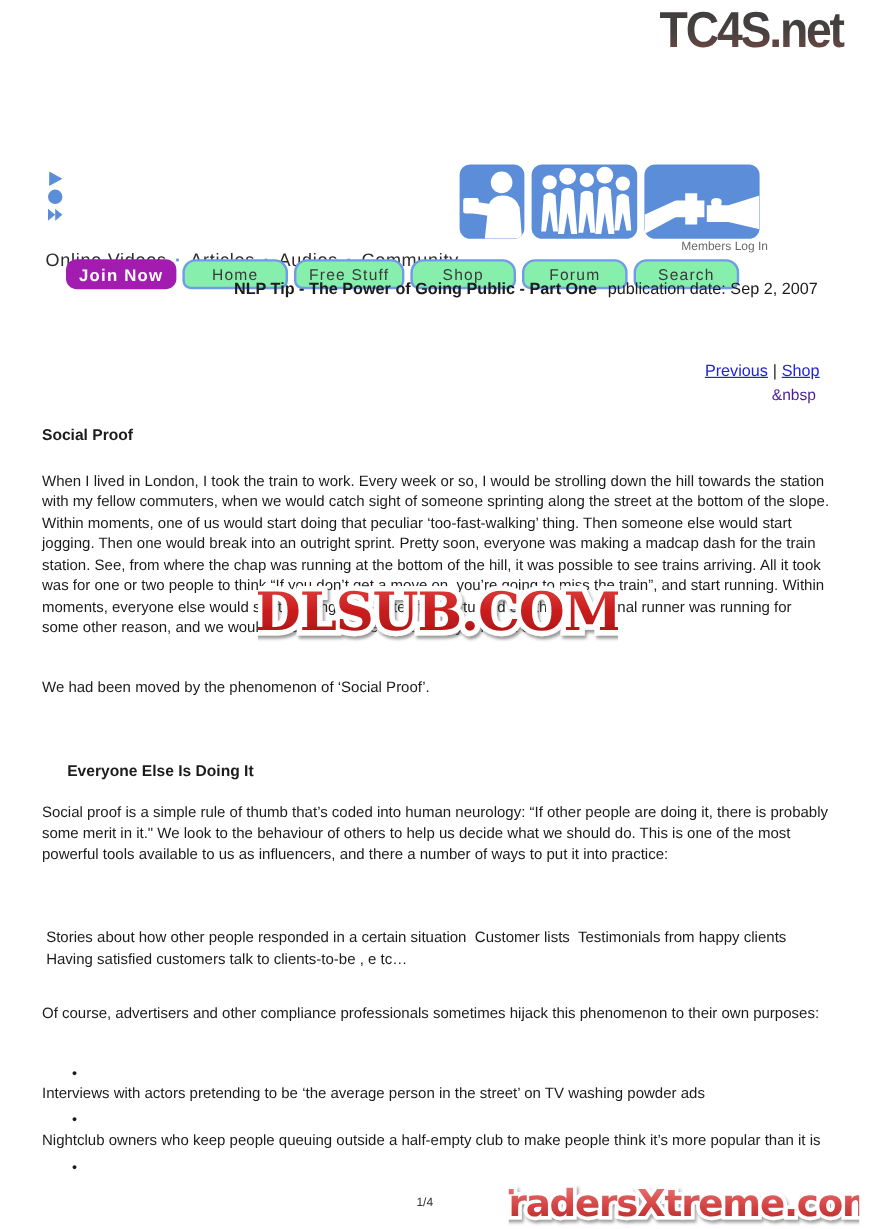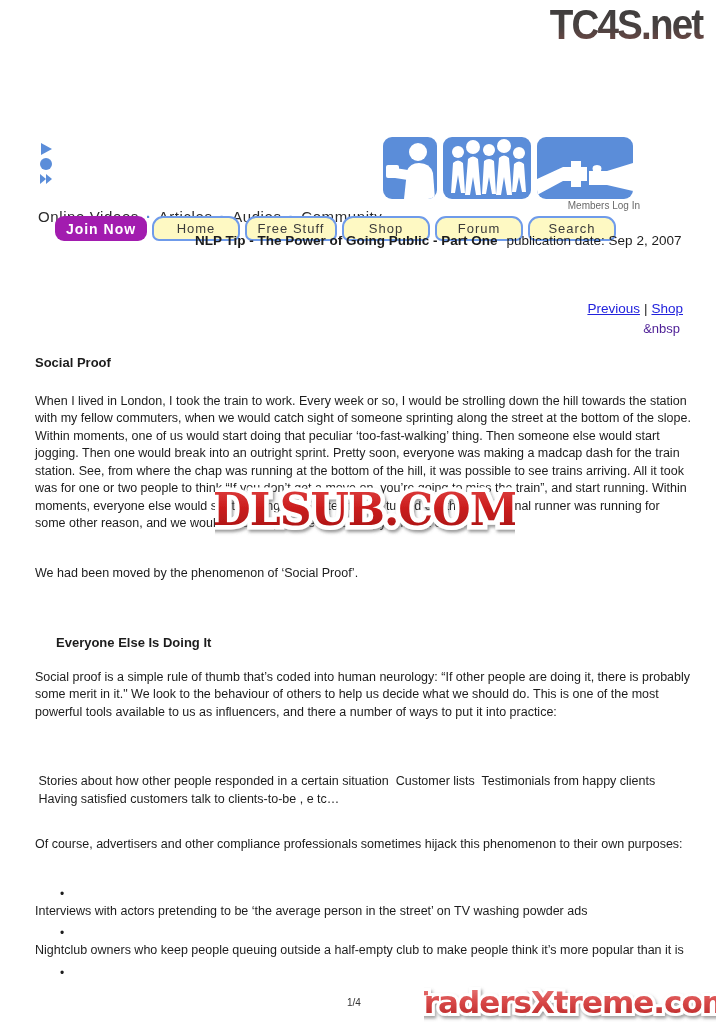--- a/index.html
+++ b/index.html
@@ -26,21 +26,21 @@
   .tile { background:#5b8dd9; border-radius:9px; overflow:hidden; }
   .members-login { position:absolute; top:200px; right:84px; font-size:10px; color:#6a6a6a; }
 
   
   .nav-row { position:absolute; left:55px; top:216px; display:flex; gap:5px; align-items:stretch; height:25px; }
   .join-btn {
     background:#a21caf; color:#fff; font-weight:bold; font-size:14px; letter-spacing:1px;
     border-radius:9px; width:92px; display:flex; align-items:center; justify-content:center;
   }
   .tab {
-    background:#fef9c3; border:2px solid #6f9bea; border-radius:11px 11px 7px 7px;
+    background:#86efac; border:2px solid #6f9bea; border-radius:11px 11px 7px 7px;
     width:88px; display:flex; align-items:center; justify-content:center;
     font-size:13px; letter-spacing:1px; color:#3a3a3a;
   }
 
   
   .title-row { position:absolute; left:195px; top:233px; white-space:nowrap; font-size:13.5px; }
   .title-row .t { font-weight:bold; }
   .title-row .d { margin-left:9px; }
 
   

